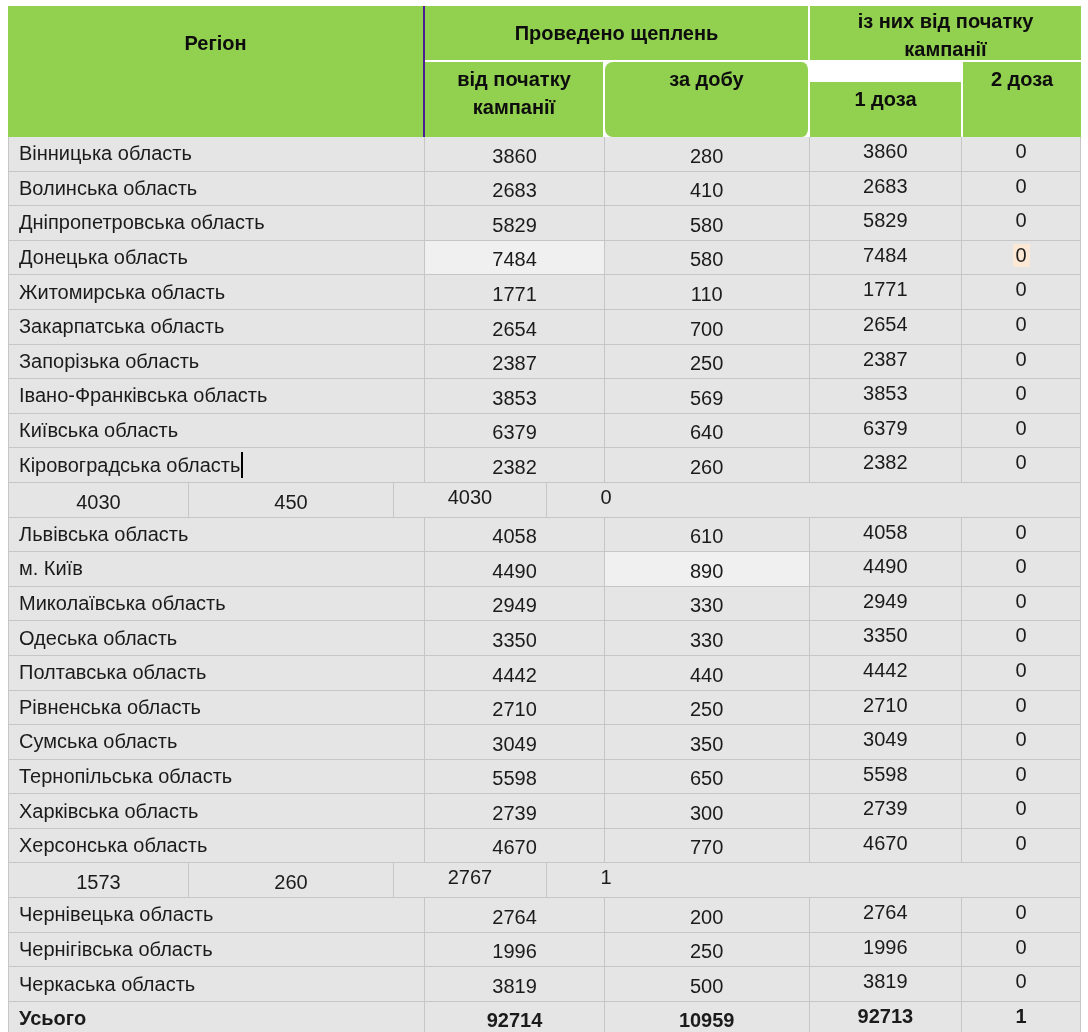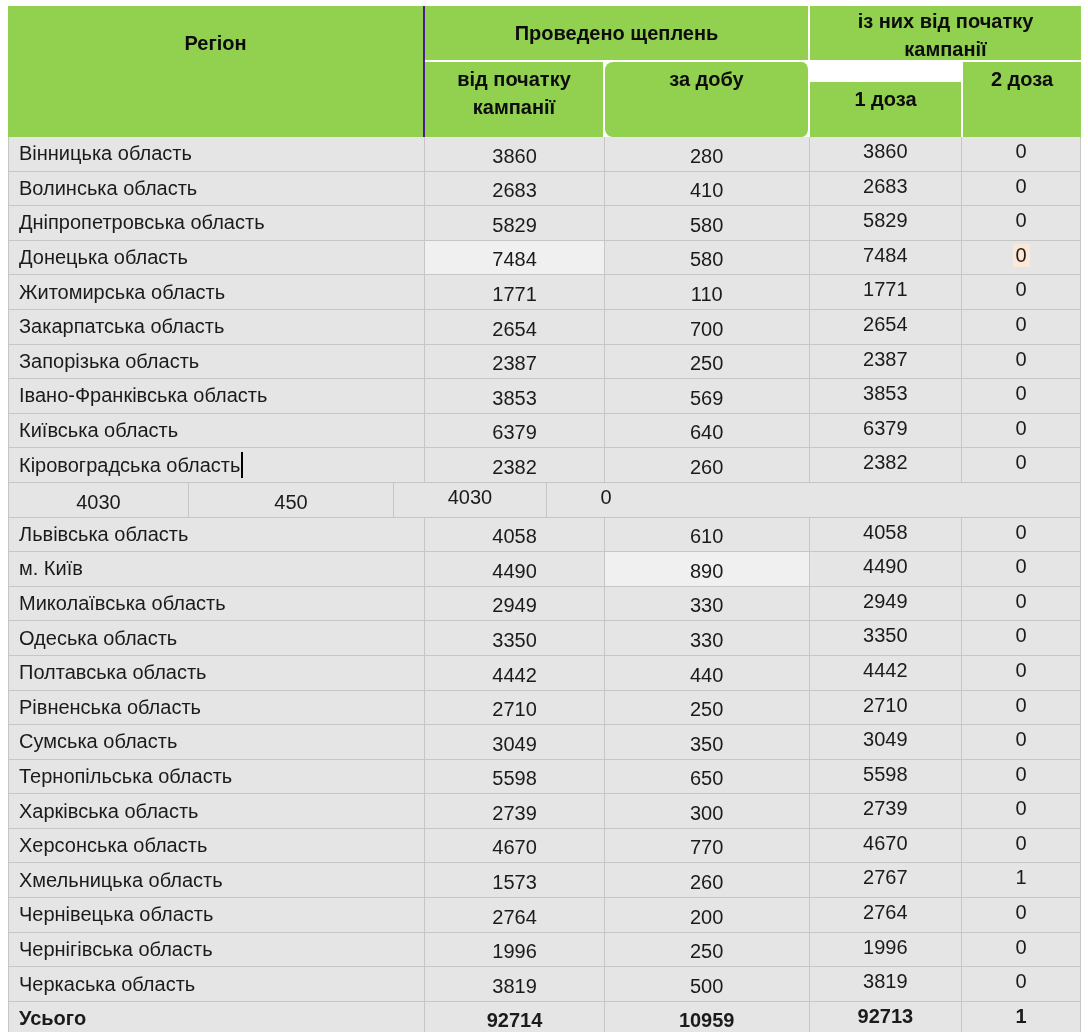--- a/index.html
+++ b/index.html
@@ -471,24 +471,20 @@
     </div>
     <div class="cell c-num c-dose1">
       <span class="num">4670</span>
     </div>
     <div class="cell c-num c-dose2">
       <span class="num">0</span>
     </div>
   </div>
 
   <div class="trow">
-    <div class="cell c-region">
-      <span>Хмельницька область</span>
-
-    </div>
     <div class="cell c-num c-since">
       <span class="num">1573</span>
     </div>
     <div class="cell c-num c-day">
       <span class="num">260</span>
     </div>
     <div class="cell c-num c-dose1">
       <span class="num">2767</span>
     </div>
     <div class="cell c-num c-dose2">

